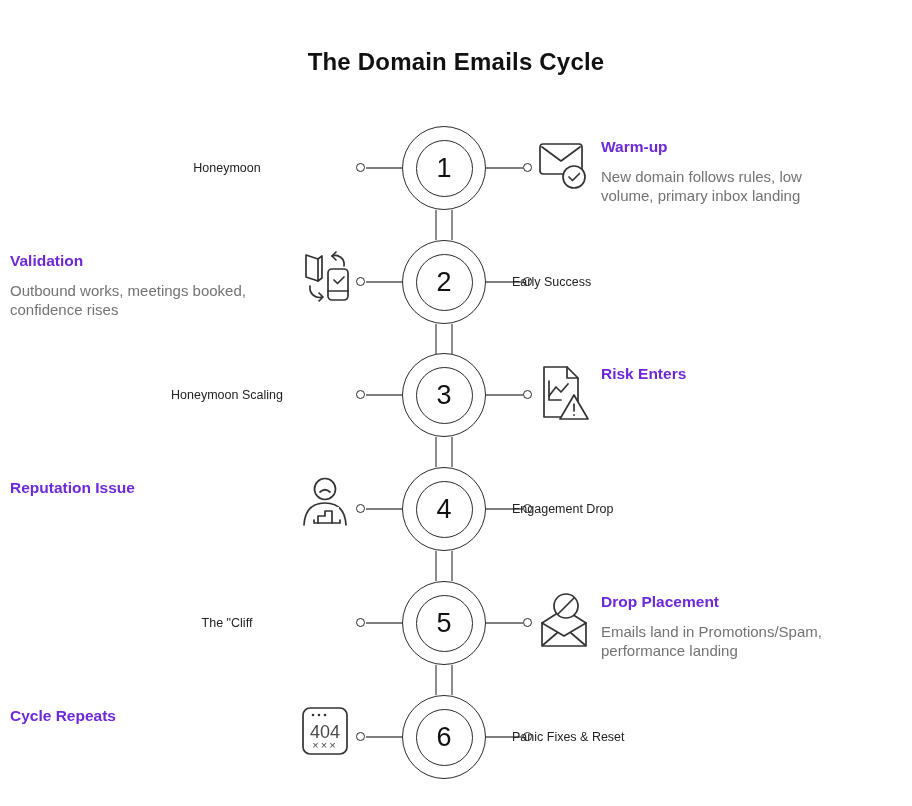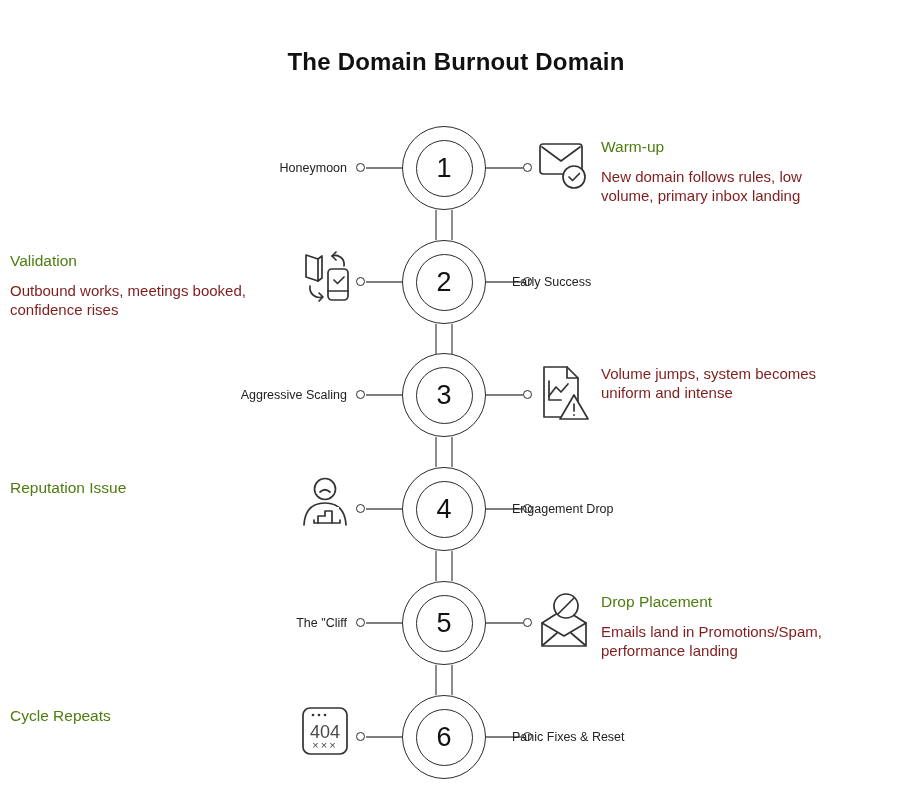--- a/index.html
+++ b/index.html
@@ -31,39 +31,39 @@
   .hline{position:absolute;height:2px;background:#7e7e7e;top:calc(var(--cy) - 1px);}
   .hline-left{left:366px;width:36px;}
   .hline-right{left:486px;width:37px;}
   .dot{
     position:absolute;width:9px;height:9px;border:1.5px solid #2b2b2b;border-radius:50%;
     background:#fff;top:calc(var(--cy) - 5px);box-sizing:border-box;
   }
   .dot-left{left:356px;}
   .dot-right{left:523px;}
   .side-label{position:absolute;font-size:12.5px;color:#222;top:calc(var(--cy) - 8px);line-height:16px;}
-  .side-label.label-left{left:107px;width:240px;text-align:right;}
+  .side-label.label-left{left:107px;width:240px;text-align:center;}
   .side-label.label-right{left:512px;width:260px;text-align:left;}
   .content{position:absolute;top:calc(var(--cy) - 31px);}
   .content-right{left:601px;width:300px;text-align:left;}
   .content-left{left:10px;width:280px;}
-  .heading{font-size:15.5px;font-weight:400;color:#4d7c0f;line-height:19px;margin-bottom:11px;}
-  .desc{font-size:15px;color:#7f1d1d;line-height:19px;white-space:pre-line;}
+  .heading{font-size:15.5px;font-weight:700;color:#6d28d9;line-height:19px;margin-bottom:11px;}
+  .desc{font-size:15px;color:#737373;line-height:19px;white-space:pre-line;}
   .icon-box{position:absolute;width:56px;height:58px;text-align:right;}
   .icon-right{left:537px;top:calc(var(--cy) - 31px);}
   .icon-left{left:299px;top:calc(var(--cy) - 33px);}
   .icon-box svg{display:block;}
   .icon-box svg text{font-family:"Liberation Sans",sans-serif;}
 </style>
 </head>
 <body>
 
 <div class="canvas">
 
-  <div class="title">The Domain Burnout Domain</div>
+  <div class="title">The Domain Emails Cycle</div>
 
   
   <div class="node" style="--cy:168px">
     <div class="hline hline-left"></div>
     <div class="dot dot-left"></div>
     <div class="hline hline-right"></div>
     <div class="dot dot-right"></div>
     <div class="node-circle">
       <div class="node-circle-inner">
         <span class="step-number">1</span>
@@ -124,35 +124,34 @@
     <div class="hline hline-left"></div>
     <div class="dot dot-left"></div>
     <div class="hline hline-right"></div>
     <div class="dot dot-right"></div>
     <div class="node-circle">
       <div class="node-circle-inner">
         <span class="step-number">3</span>
       </div>
     </div>
     <div class="rail"></div>
-    <div class="side-label label-left">Aggressive Scaling</div>
+    <div class="side-label label-left">Honeymoon Scaling</div>
     <div class="icon-box icon-right">
       <svg width="54" height="58" viewBox="0 0 54 58" fill="none" stroke="#333" stroke-width="1.7" stroke-linecap="round" stroke-linejoin="round">
         <path d="M7 3 H30 L41 14 V53 H7 Z"></path>
         <path d="M30 3 V14 H41"></path>
         <path d="M12 17 V36 H24"></path>
         <path d="M12 32 L19 23 L24 28 L31 20"></path>
         <path d="M37 31 L51 55 H23 Z" fill="#fff"></path>
         <path d="M37 40 V47"></path>
         <circle cx="37" cy="51" r="0.9" fill="#333" stroke="none"></circle>
       </svg>
     </div>
     <div class="content content-right">
-      <div class="desc">Volume jumps, system becomes
-uniform and intense</div>
+      <div class="heading">Risk Enters</div>
     </div>
   </div>
 
   
   <div class="node" style="--cy:509px">
     <div class="hline hline-left"></div>
     <div class="dot dot-left"></div>
     <div class="hline hline-right"></div>
     <div class="dot dot-right"></div>
     <div class="node-circle">

